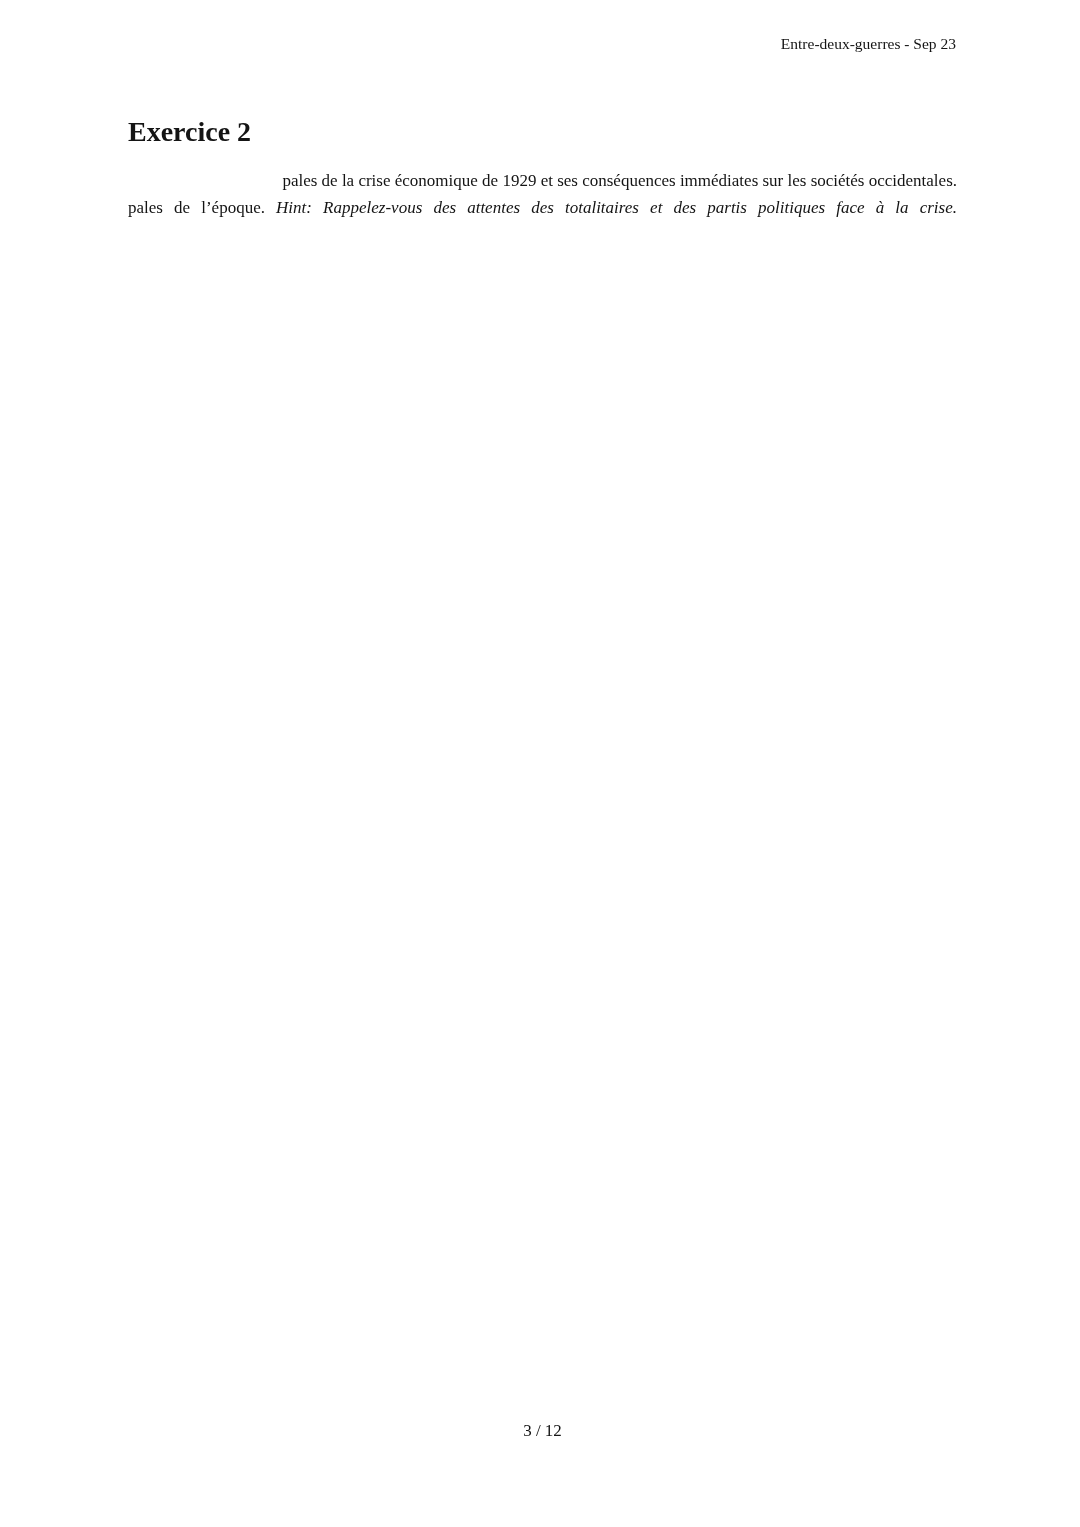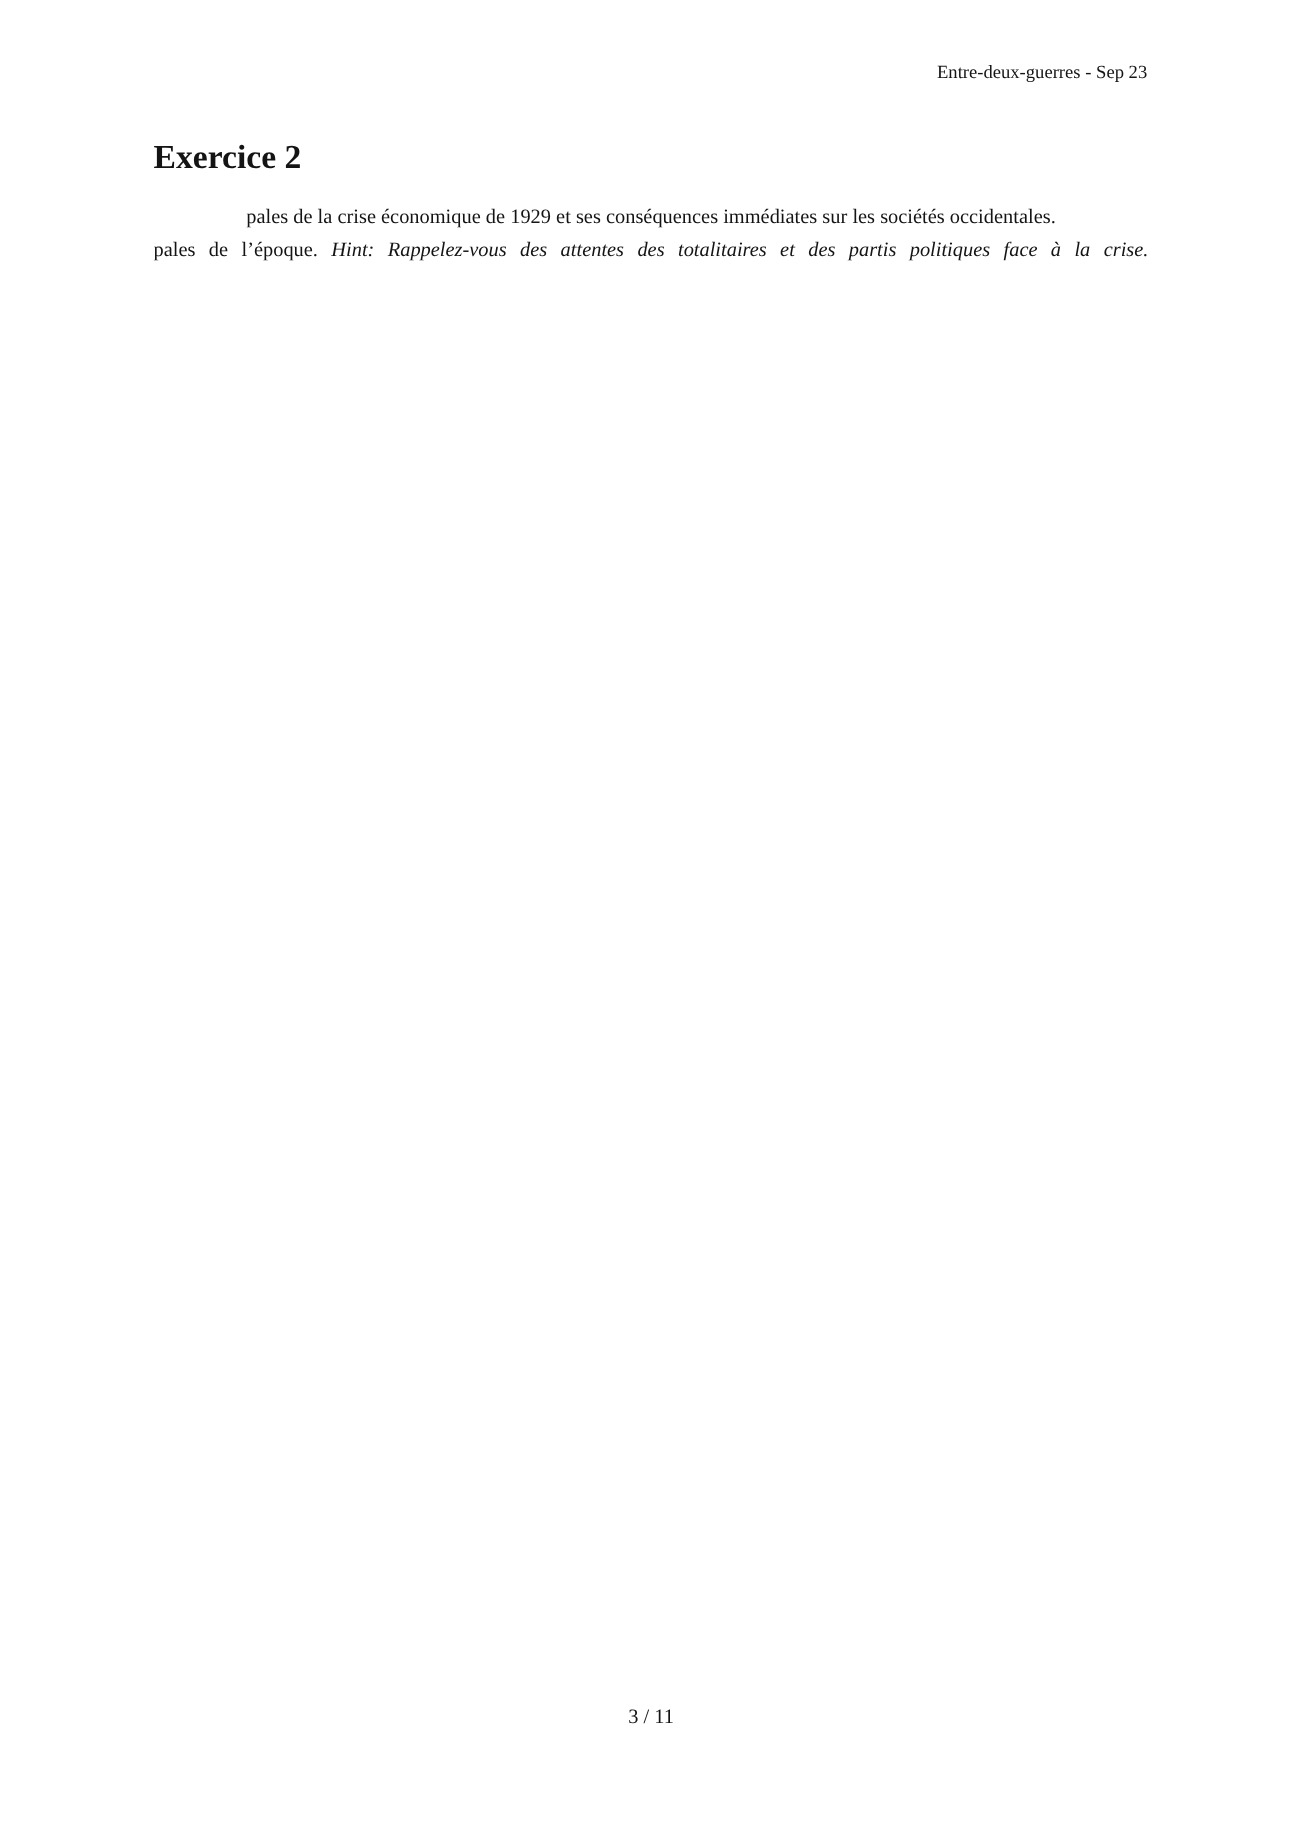--- a/index.html
+++ b/index.html
@@ -7,21 +7,21 @@
     position: relative;
     width: 1080px;
     height: 1527px;
     background: #ffffff;
     font-family: "Liberation Serif", "DejaVu Serif", serif;
     color: #141414;
     overflow: hidden;
   }
   .running-header {
     position: absolute;
-    top: 51px;
+    top: 34px;
     left: 128px;
     right: 124px;
     text-align: right;
     font-size: 15.5px;
     line-height: 20px;
   }
   .exercise-title {
     position: absolute;
     top: 116px;
     left: 128px;
@@ -31,21 +31,21 @@
     line-height: 32px;
   }
   .body-block {
     position: absolute;
     top: 168px;
     left: 128px;
     width: 829px;
     font-size: 17px;
     line-height: 26.5px;
   }
-  .line { text-align: center; }
+  .line { text-align: right; }
   .line.justify {
     text-align: justify;
     text-align-last: justify;
   }
   .italic { font-style: italic; }
   .page-footer {
     position: absolute;
     top: 1419px;
     left: 128px;
     width: 829px;
@@ -64,16 +64,16 @@
   </div>
 
   <h1 class="exercise-title">Exercice 2</h1>
 
   <div class="body-block">
     <div class="line">pales de la crise économique de 1929 et ses conséquences immédiates sur les sociétés occidentales.</div>
     <div class="line justify"><span>pales de l’époque. </span><span class="italic">Hint: Rappelez-vous des attentes des totalitaires et des partis politiques face à la crise.</span></div>
   </div>
 
   <div class="page-footer">
-    <span>3 / 11</span>
+    <span>3 / 12</span>
   </div>
 
 </div>
 
 </body></html>

